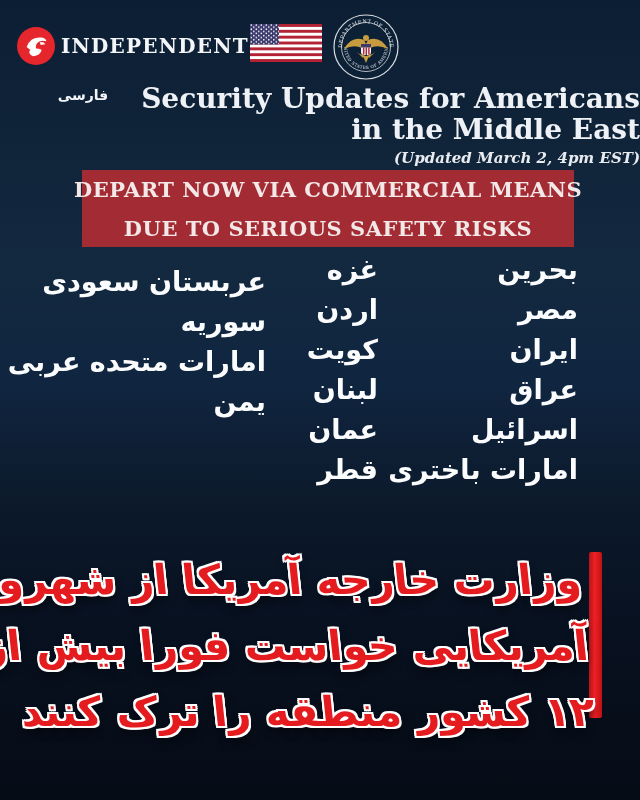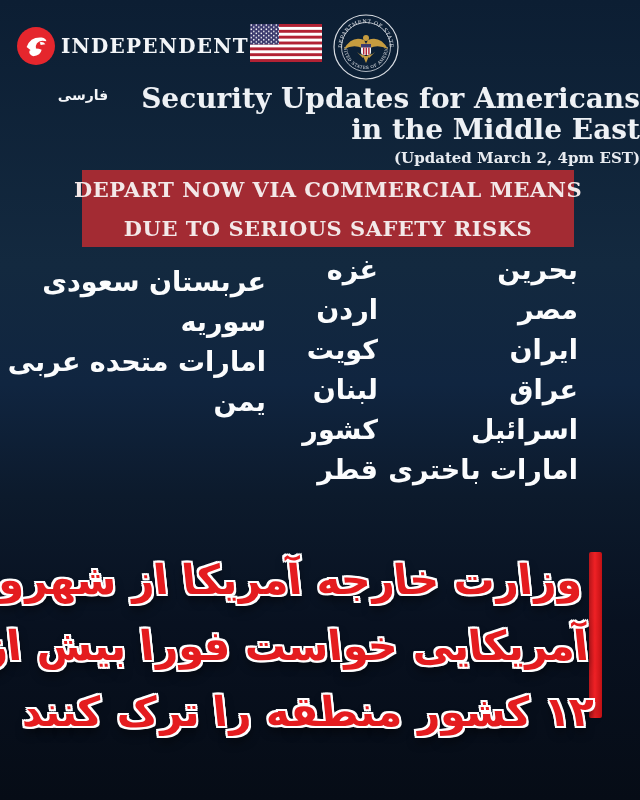--- a/index.html
+++ b/index.html
@@ -23,21 +23,21 @@
   }
   .farsi-label{
     position:absolute;left:36px;top:34px;width:60px;text-align:center;
     font-size:14px;font-weight:700;color:#f3f5f8;direction:rtl;margin-top:28px;
   }
   .flag{position:absolute;left:250px;top:24px;}
   .seal{position:absolute;left:333px;top:14px;}
   
   .title-block{position:absolute;top:83px;left:0;right:0;text-align:right;color:#eef1f5;}
   .title-line{font-family:"DejaVu Serif",serif;font-weight:700;font-size:28px;line-height:31px;}
-  .subtitle{font-family:"DejaVu Serif",serif;font-weight:700;font-size:15px;margin-top:4px;color:#e8ebf0;}
+  .subtitle{font-family:"DejaVu Serif",serif;font-weight:700;font-size:15px;margin-top:4px;color:#e8ebf0;font-style:italic;}
   
   .alert-banner{
     position:absolute;left:82px;top:170px;width:492px;height:77px;
     background:#a32b33;display:flex;flex-direction:column;
     align-items:center;justify-content:center;gap:14px;
   }
   .alert-line{
     font-family:"DejaVu Serif",serif;font-weight:700;font-size:21px;
     letter-spacing:.5px;color:#f3e8e8;white-space:nowrap;
   }
@@ -158,21 +158,21 @@
       <div class="country-item">ایران</div>
       <div class="country-item">عراق</div>
       <div class="country-item">اسرائیل</div>
       <div class="country-item">امارات باختری</div>
     </div>
     <div class="country-col">
       <div class="country-item">غزه</div>
       <div class="country-item">اردن</div>
       <div class="country-item">کویت</div>
       <div class="country-item">لبنان</div>
-      <div class="country-item">کشور</div>
+      <div class="country-item">عمان</div>
       <div class="country-item">قطر</div>
     </div>
     <div class="country-col col-left">
       <div class="country-item">عربستان سعودی</div>
       <div class="country-item">سوریه</div>
       <div class="country-item">امارات متحده عربی</div>
       <div class="country-item">یمن</div>
     </div>
   </div>
 

